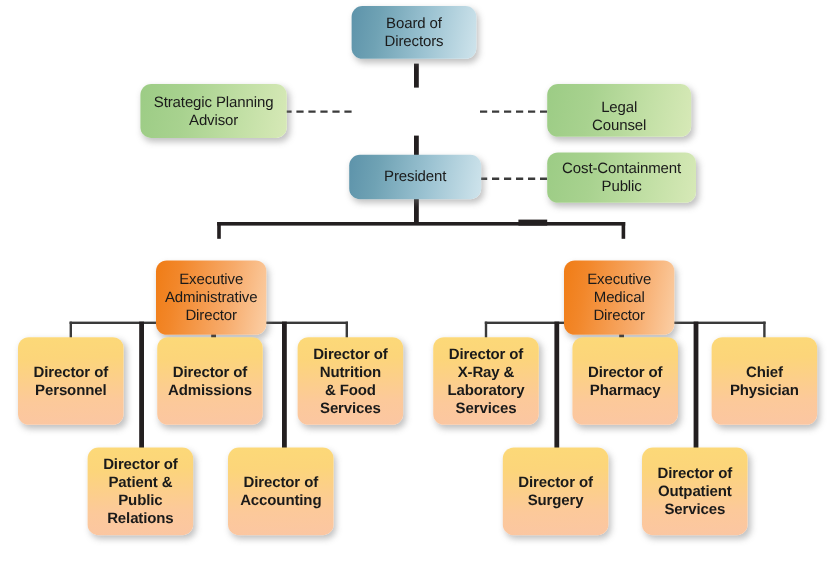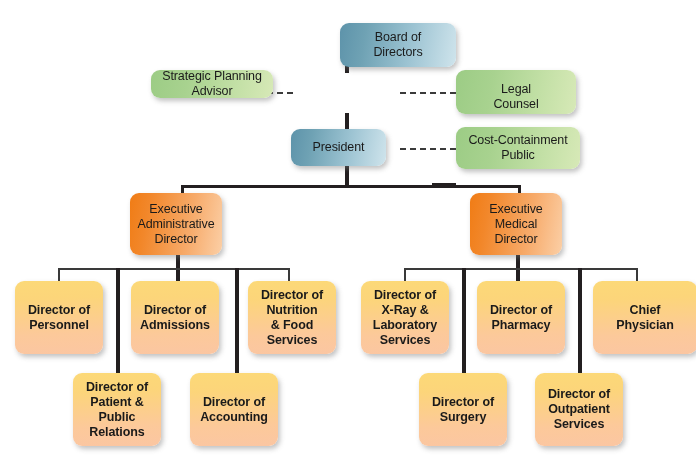--- a/index.html
+++ b/index.html
@@ -41,20 +41,21 @@
   .n-blue{
     background:linear-gradient(100deg,#5d93aa 0%,#6fa2b4 22%,#9cc3d2 60%,#cfe4ec 100%);
   }
   
   .n-green{
     background:linear-gradient(100deg,#9ccc85 0%,#a8d28f 30%,#c3e0a6 70%,#d7e9b7 100%);
   }
   
   .n-orange{
     background:linear-gradient(100deg,#f07c15 0%,#f2872a 20%,#f7ab6b 65%,#fbcfa6 100%);
+    margin-top:24px;
   }
   
   .n-yellow{
     background:linear-gradient(178deg,#fcd978 0%,#fcd57a 25%,#fcc99a 72%,#fbc6a2 100%);
     font-weight:bold;
   }
 </style>
 </head>
 <body>
 
@@ -89,31 +90,31 @@
   <div class="ln lnv" style="left:116px;top:268px;width:4px;height:113px;"></div>
   <div class="ln lnv" style="left:235px;top:268px;width:4px;height:113px;"></div>
 
   <div class="ln lnv" style="left:516px;top:254px;width:4px;height:28px;"></div>
   <div class="ln lnh ln-thin" style="left:404px;top:268px;width:234px;height:2px;"></div>
   <div class="ln lnv ln-thin" style="left:404px;top:268px;width:2px;height:14px;"></div>
   <div class="ln lnv ln-thin" style="left:636px;top:268px;width:2px;height:14px;"></div>
   <div class="ln lnv" style="left:462px;top:268px;width:4px;height:113px;"></div>
   <div class="ln lnv" style="left:578px;top:268px;width:4px;height:113px;"></div>
 
-  <div class="node n-blue" style="left:293px;top:23px;width:116px;height:44px;margin-left:47px;">
+  <div class="node n-blue" style="left:293px;top:5px;width:104px;height:44px;">
     <span>Board of
 Directors</span>
   </div>
 
 
-  <div class="node n-blue" style="left:291px;top:129px;width:95px;height:37px;">
+  <div class="node n-blue" style="left:291px;top:129px;width:110px;height:37px;">
     <span>President</span>
   </div>
 
-  <div class="node n-green" style="left:117px;top:70px;width:122px;height:28px;margin-left:34px;">
+  <div class="node n-green" style="left:117px;top:70px;width:122px;height:45px;">
     <span>Strategic Planning
 Advisor</span>
   </div>
 
   <div class="node n-green" style="left:456px;top:70px;width:120px;height:44px;align-items:flex-end;">
     <span>Legal
 Counsel</span>
   </div>
 
   <div class="node n-green" style="left:456px;top:127px;width:124px;height:42px;">
@@ -155,21 +156,21 @@
 X-Ray &amp;
 Laboratory
 Services</span>
   </div>
 
   <div class="node n-yellow" style="left:477px;top:281px;width:88px;height:73px;">
     <span>Director of
 Pharmacy</span>
   </div>
 
-  <div class="node n-yellow" style="left:593px;top:281px;width:104px;height:73px;">
+  <div class="node n-yellow" style="left:593px;top:281px;width:88px;height:73px;">
     <span>Chief
 Physician</span>
   </div>
 
   <div class="node n-yellow" style="left:73px;top:373px;width:88px;height:73px;">
     <span>Director of
 Patient &amp;
 Public
 Relations</span>
   </div>

